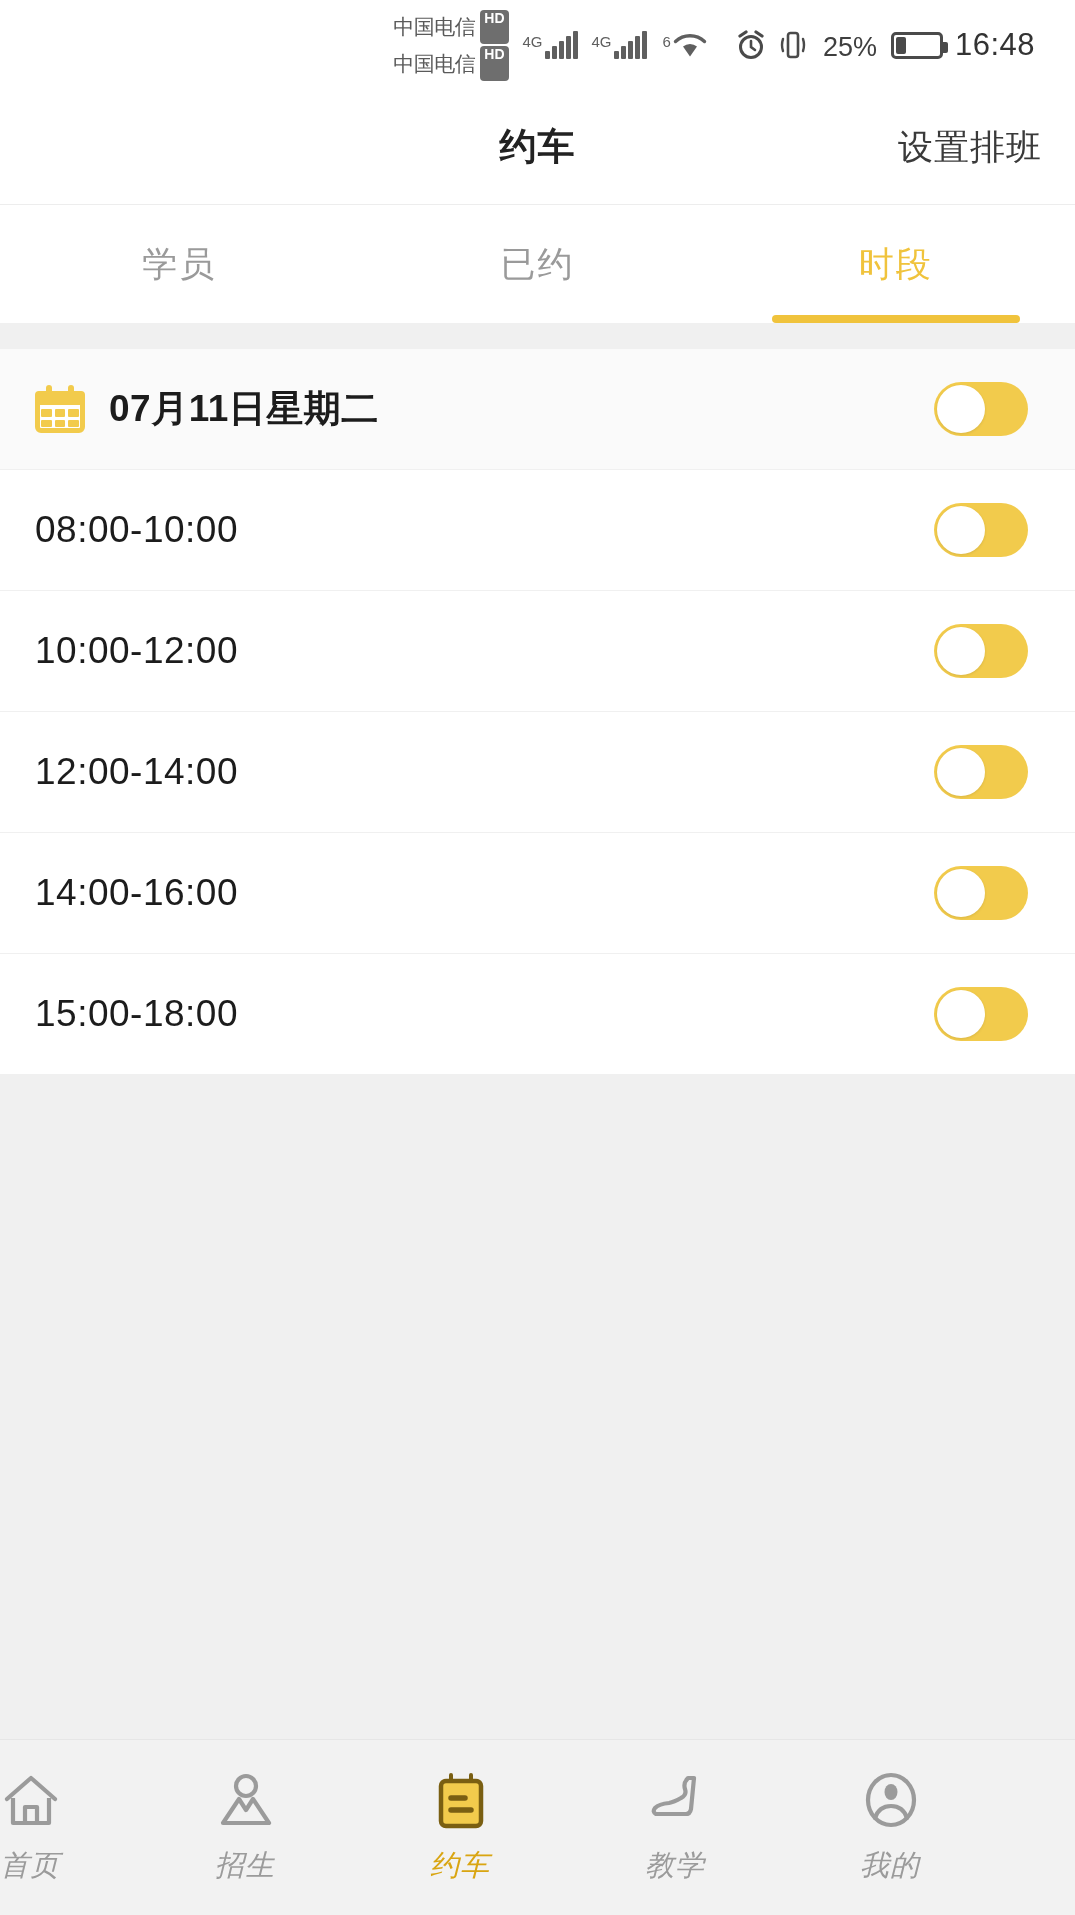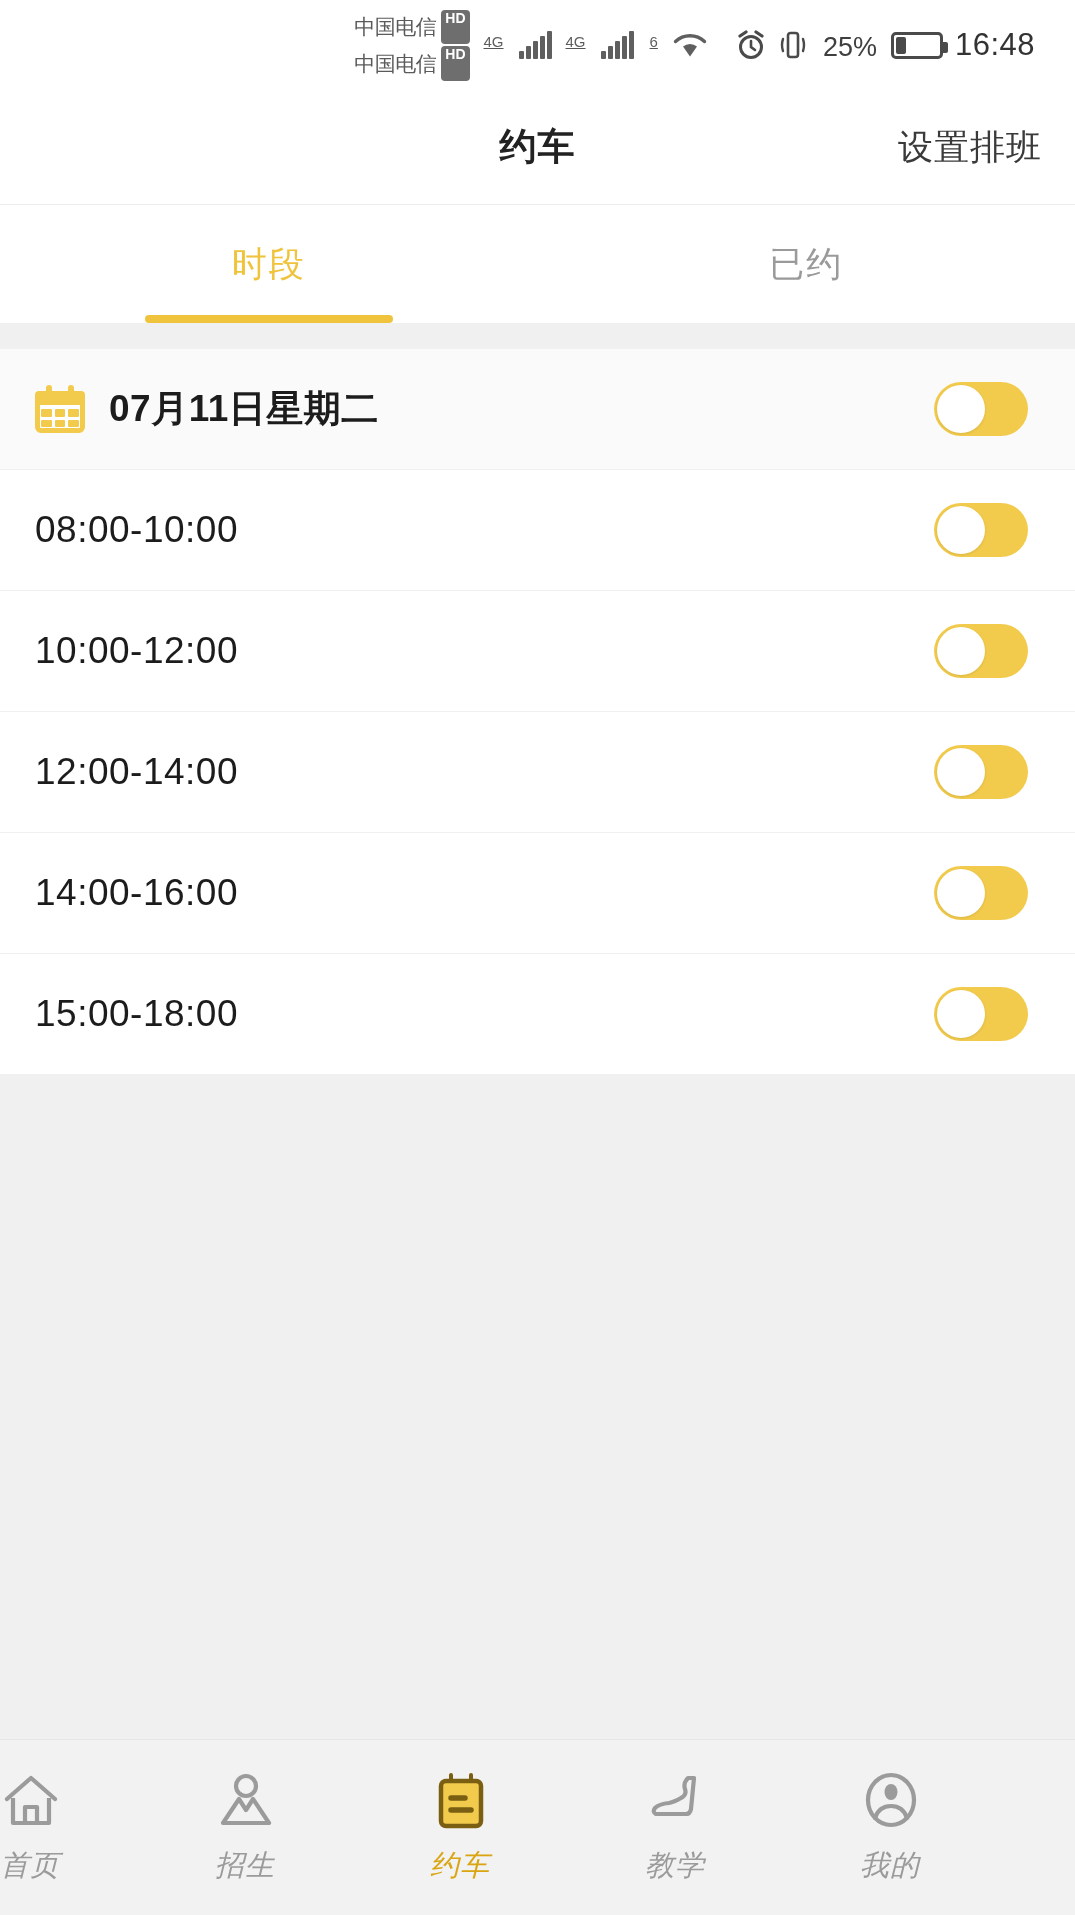--- a/index.html
+++ b/index.html
@@ -18,21 +18,21 @@
     padding-right:40px; color:#555; position:relative;
   }
   .sb-inner { display:flex; align-items:center; gap:12px; }
   .carriers { display:flex; flex-direction:column; justify-content:center; gap:2px; line-height:1; }
   .carrier-row { display:flex; align-items:center; gap:5px; }
   .carrier-name { font-size:21px; color:#5a5a5a; letter-spacing:-0.5px; }
   .hd-badge {
     font-size:14px; font-weight:bold; color:#ffffff; background:#6e6e6e;
     border-radius:4px; padding:0px 4px 17px 4px; line-height:1.25;
   }
-  .sig-group { display:flex; align-items:flex-end; gap:15px; margin-left:2px;text-decoration:underline; }
+  .sig-group { display:flex; align-items:flex-end; gap:2px; margin-left:2px; }
   .sig-label { font-size:15px; color:#5f5f5f; align-self:flex-start; margin-top:2px;}
   .bars { display:flex; align-items:flex-end; gap:2px; height:28px; }
   .bars i { display:block; width:5px; background:#5f5f5f; border-radius:1px; }
   .bars i:nth-child(1){height:8px;} .bars i:nth-child(2){height:13px;}
   .bars i:nth-child(3){height:18px;} .bars i:nth-child(4){height:23px;}
   .bars i:nth-child(5){height:28px;}
   .wifi { margin-left:4px; }
   .sb-icon { display:flex; align-items:center; }
   .batt-pct { font-size:27px; color:#3f3f3f; letter-spacing:0px; margin:4px 2px 0 4px; }
   .battery { width:52px; height:27px; border:3px solid #4a4a4a; border-radius:5px; position:relative; display:flex; align-items:center; padding:2px;}
@@ -182,27 +182,31 @@
       <span class="clock">16:48</span>
     </div>
   </div>
 
   <div class="titlebar">
     <div class="title">约车</div>
     <div class="title-action">设置排班</div>
   </div>
 
   <div class="tabs">
+    <div class="tab">
+      <span class="tab-label">学员</span>
+
+    </div>
+    <div class="tab">
+      <span class="tab-label">已约</span>
+
+    </div>
     <div class="tab active">
       <span class="tab-label">时段</span>
       <span class="tab-underline"></span>
-    </div>
-    <div class="tab">
-      <span class="tab-label">已约</span>
-
     </div>
   </div>
 
   <div class="gap-strip"></div>
 
   <div class="list">
 
     <div class="row date-row">
       <div class="row-left">
         <span class="cal-icon">

